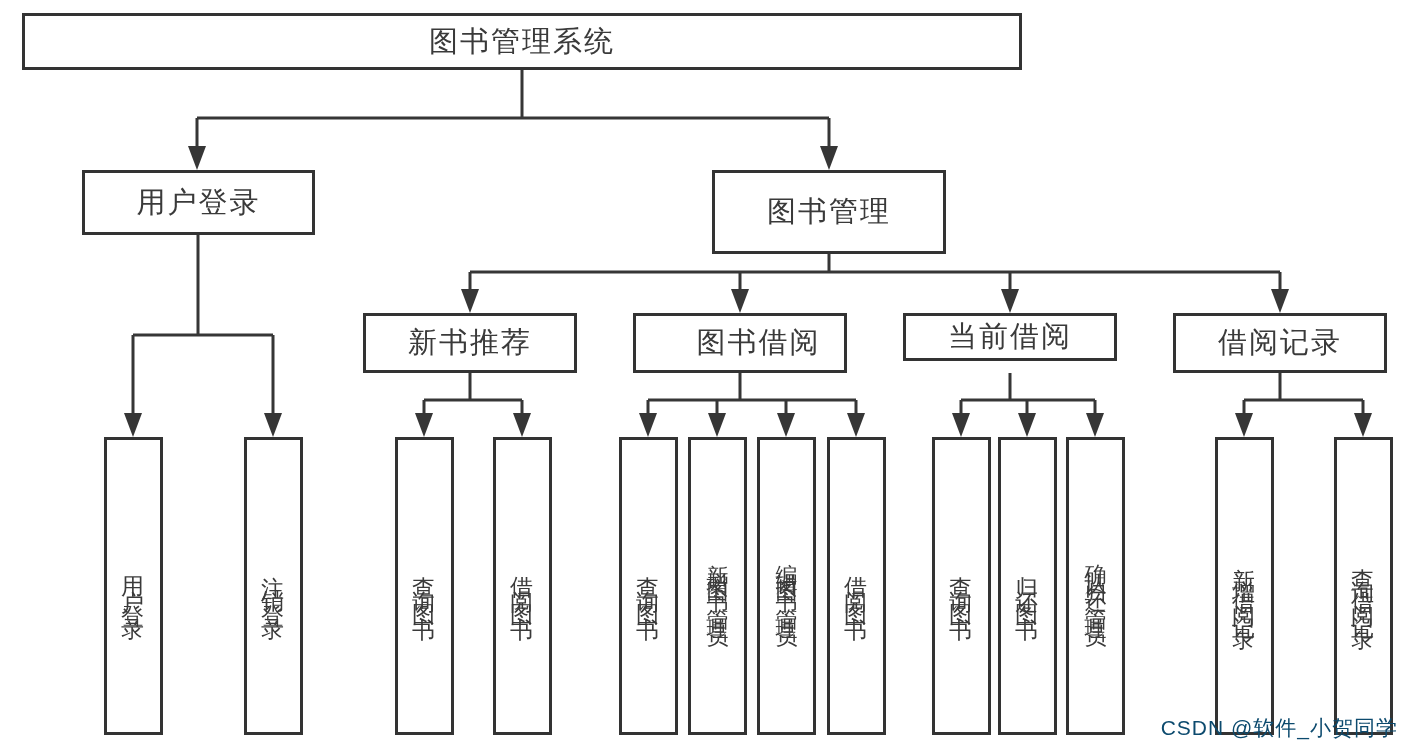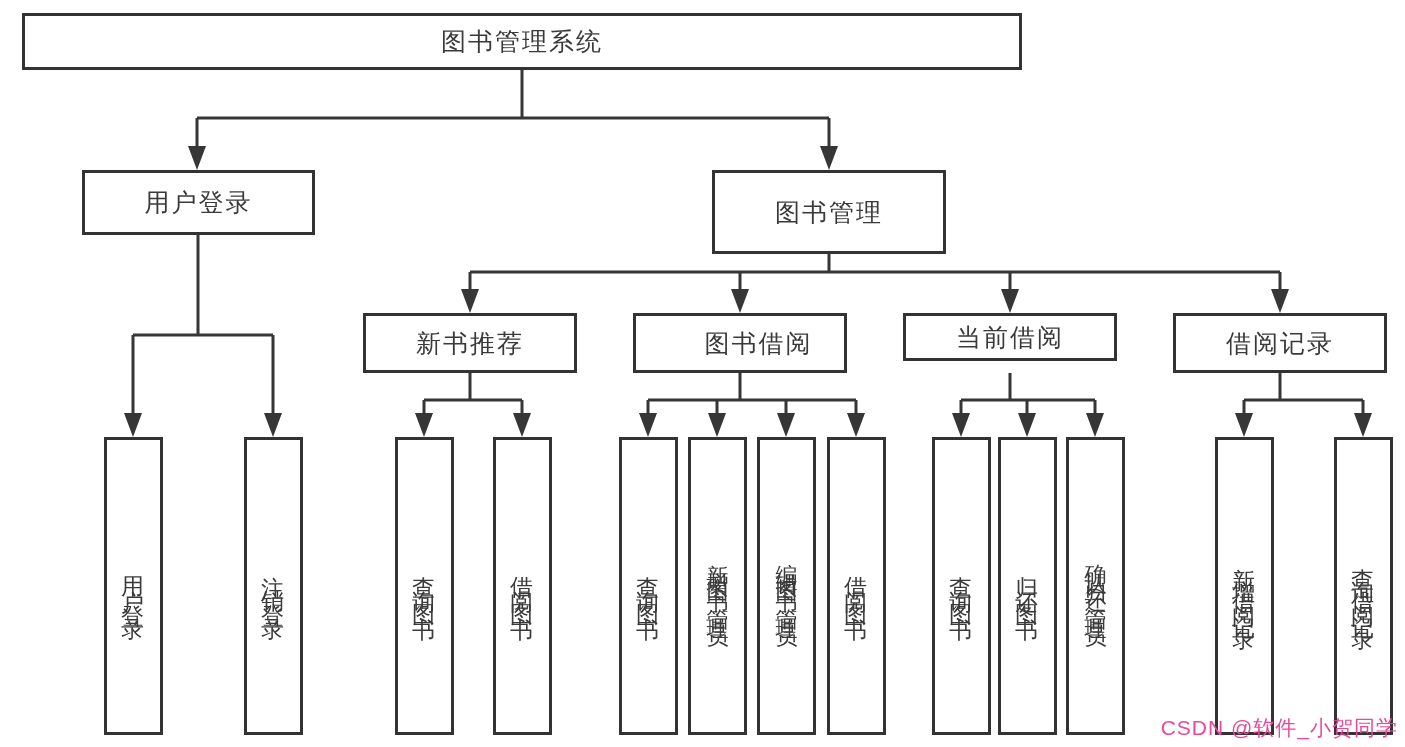--- a/index.html
+++ b/index.html
@@ -16,36 +16,36 @@
     position: absolute;
     box-sizing: border-box;
     background: #ffffff;
     border: 3px solid #333333;
     color: #3a3a3a;
     display: flex;
     align-items: center;
     justify-content: center;
     z-index: 1;
   }
-  .hlabel { font-size: 25px; letter-spacing: 2px; white-space: nowrap; }
+  .hlabel { font-size: 29px; letter-spacing: 2px; white-space: nowrap; }
   .vlabel {
     writing-mode: vertical-rl;
     text-orientation: mixed;
     white-space: nowrap;
     font-size: 23px;
   }
   .v4 { letter-spacing: 14px; }
   .v6 { letter-spacing: 12px; }
   .v9 { letter-spacing: 9px; font-size: 22px; }
   .watermark {
     position: absolute;
     right: 7px;
     bottom: 5px;
     font-size: 21px;
-    color: #ec4899;
+    color: #0c4a6e;
     letter-spacing: 1px;
     z-index: 2;
     white-space: nowrap;
   }
 </style>
 </head>
 <body>
 
 <div class="stage">
 

